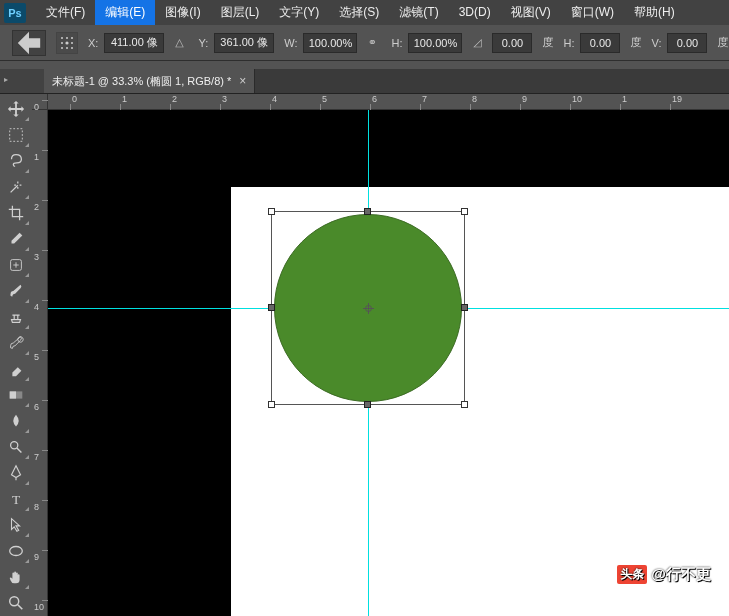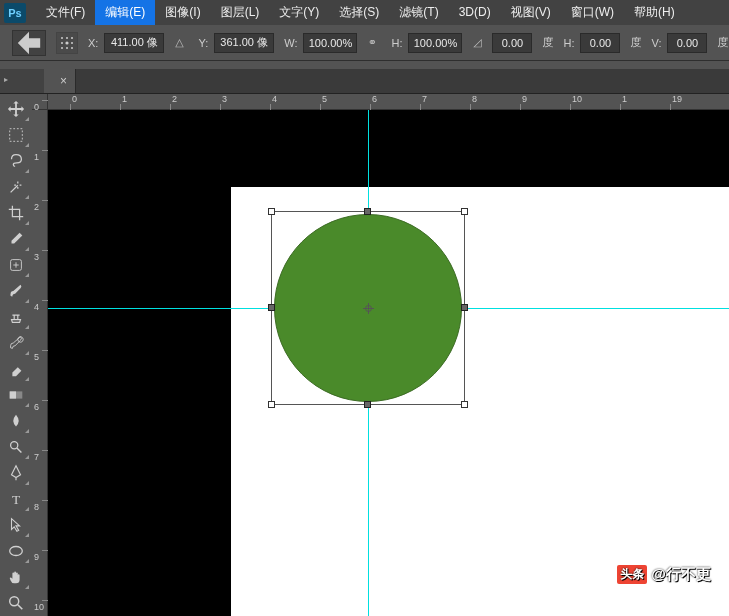--- a/index.html
+++ b/index.html
@@ -126,20 +126,21 @@
   <input class="opt-input" style="width: 40px;" value="0.00">
   <span class="opt-label">度</span>
   <span class="opt-label">V:</span>
   <input class="opt-input" style="width: 40px;" value="0.00">
   <span class="opt-label">度</span>
 </div>
 
 <div class="tabbar-wrap">
   <div class="tabbar-gutter"></div>
   <div class="tab">
+    <span>未标题-1 @ 33.3% (椭圆 1, RGB/8) *</span>
     <span class="tab-close">×</span>
   </div>
 </div>
 
 <div class="workspace-row">
 
   <div class="toolbar">
     <div class="tool">
         <svg viewBox="0 0 20 20">
           <path d="M10 1 L13 4 L11 4 L11 9 L16 9 L16 7 L19 10 L16 13 L16 11 L11 11 L11 16 L13 16 L10 19 L7 16 L9 16 L9 11 L4 11 L4 13 L1 10 L4 7 L4 9 L9 9 L9 4 L7 4 Z" fill="#d0d0d0"></path>

